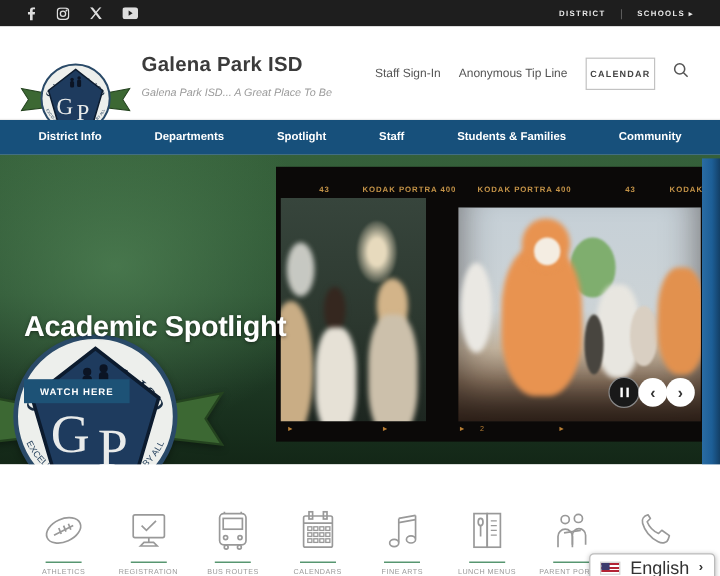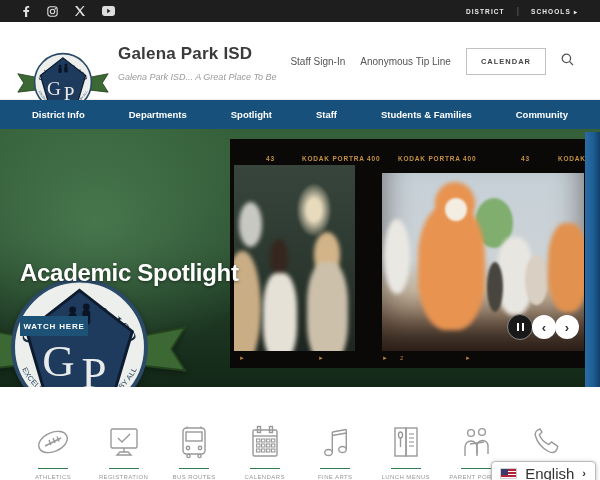--- a/index.html
+++ b/index.html
@@ -26,40 +26,40 @@
   .badge-header { left:17px; top:25px; width:92px; }
   .badge-hero { left:-28px; top:136px; width:215px; filter:drop-shadow(0 2px 3px rgba(0,0,0,.35)); }
   .title-block { position:absolute; left:118px; top:22px; }
   .district-title { font-size:17px; font-weight:bold; color:#3b3b3b; letter-spacing:.2px; }
   .tagline { font-size:9px; font-style:italic; color:#9a9a9a; margin-top:8px; }
   .header-right { position:absolute; right:26px; top:0; height:78px;
                   display:flex; align-items:center; gap:15px; }
   .header-link { font-size:10px; color:#555; cursor:pointer; }
   .calendar-btn { border:1px solid #c2c2c2; background:#fff; color:#444;
                   font-size:7.5px; font-weight:bold; letter-spacing:1px;
-                  padding:8px 14px; cursor:pointer;
+                  padding:8px 3px; cursor:pointer;
                   font-family:"Liberation Sans", sans-serif; }
 
   
   .main-nav { position:absolute; left:0; top:100px; width:600px; height:29px;
               background:#17507b; display:flex; align-items:center;
               justify-content:space-between; padding:5px 32px; }
   .nav-item { color:#fff; font-size:9.5px; font-weight:bold; cursor:pointer;
               white-space:nowrap; }
 
   
   .hero { position:absolute; left:0; top:129px; width:600px; height:258px;
           background:
             radial-gradient(260px 200px at 16% 36%, rgba(92,146,96,.55), rgba(0,0,0,0) 70%),
             linear-gradient(to bottom, #35603a 0%, #2c5233 45%, #1c3622 75%, #132717 100%); }
   .hero-heading { position:absolute; left:20px; top:130px; color:#fff;
                   font-size:24px; font-weight:bold; letter-spacing:-.3px;
                   text-shadow:0 1px 3px rgba(0,0,0,.5); }
   .hero-school { position:absolute; left:21px; top:172px; color:#f2f2f2; font-size:10.5px; }
-  .watch-btn { position:absolute; left:20px; top:187px; width:68px; height:20px;
+  .watch-btn { position:absolute; left:20px; top:187px; width:88px; height:20px;
                background:#1d5276; color:#fff; border:none; font-size:8px;
                font-weight:bold; letter-spacing:.8px; cursor:pointer;
                font-family:"Liberation Sans", sans-serif; }
 
   
   .carousel { position:absolute; left:230px; top:10px; width:355px; height:229px;
               background:#0b0908; overflow:hidden; }
   .film-label { position:absolute; top:16px; color:#c49348; font-size:6.5px;
                 font-weight:bold; letter-spacing:.8px; white-space:nowrap; }
   .fl-0 { left:36px; } .fl-1 { left:72px; } .fl-2 { left:168px; }

